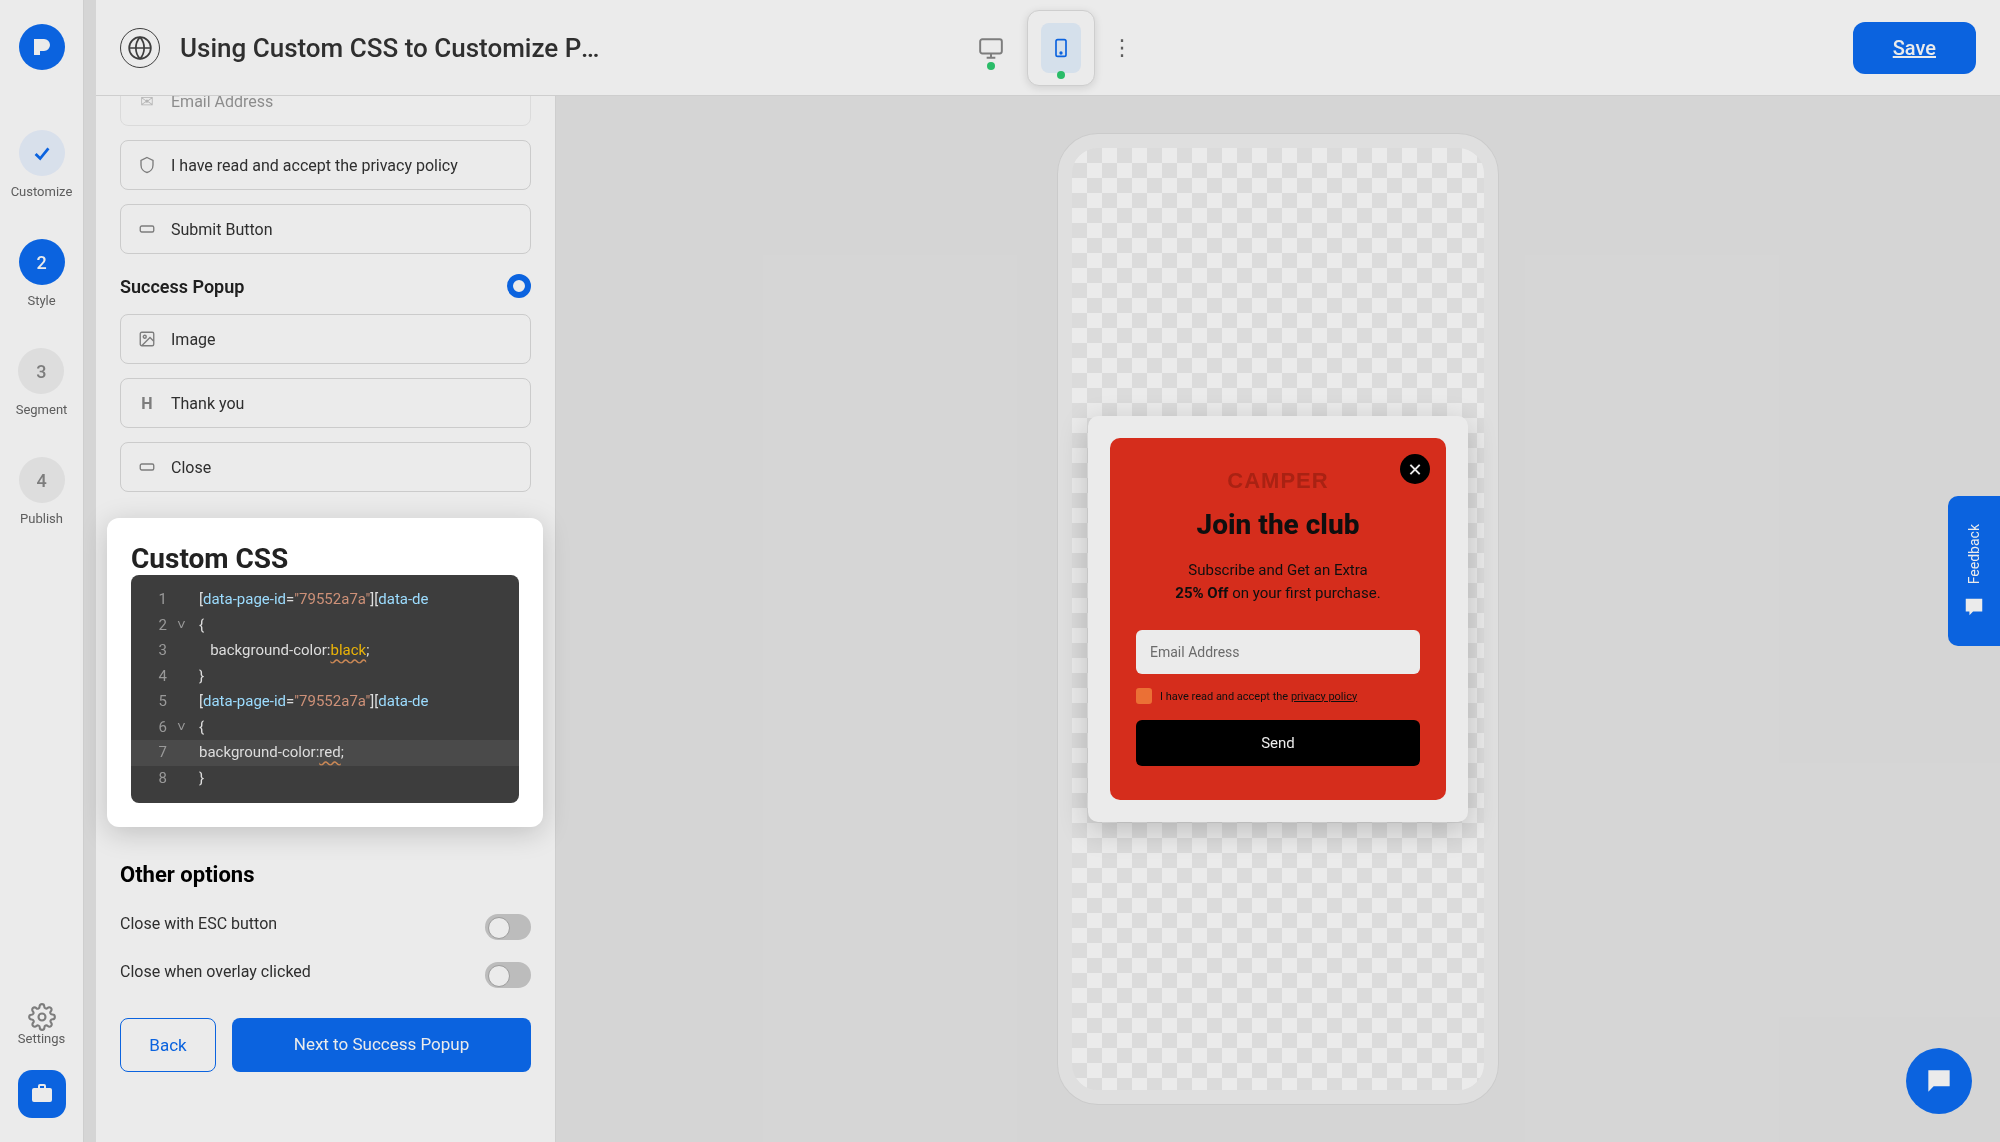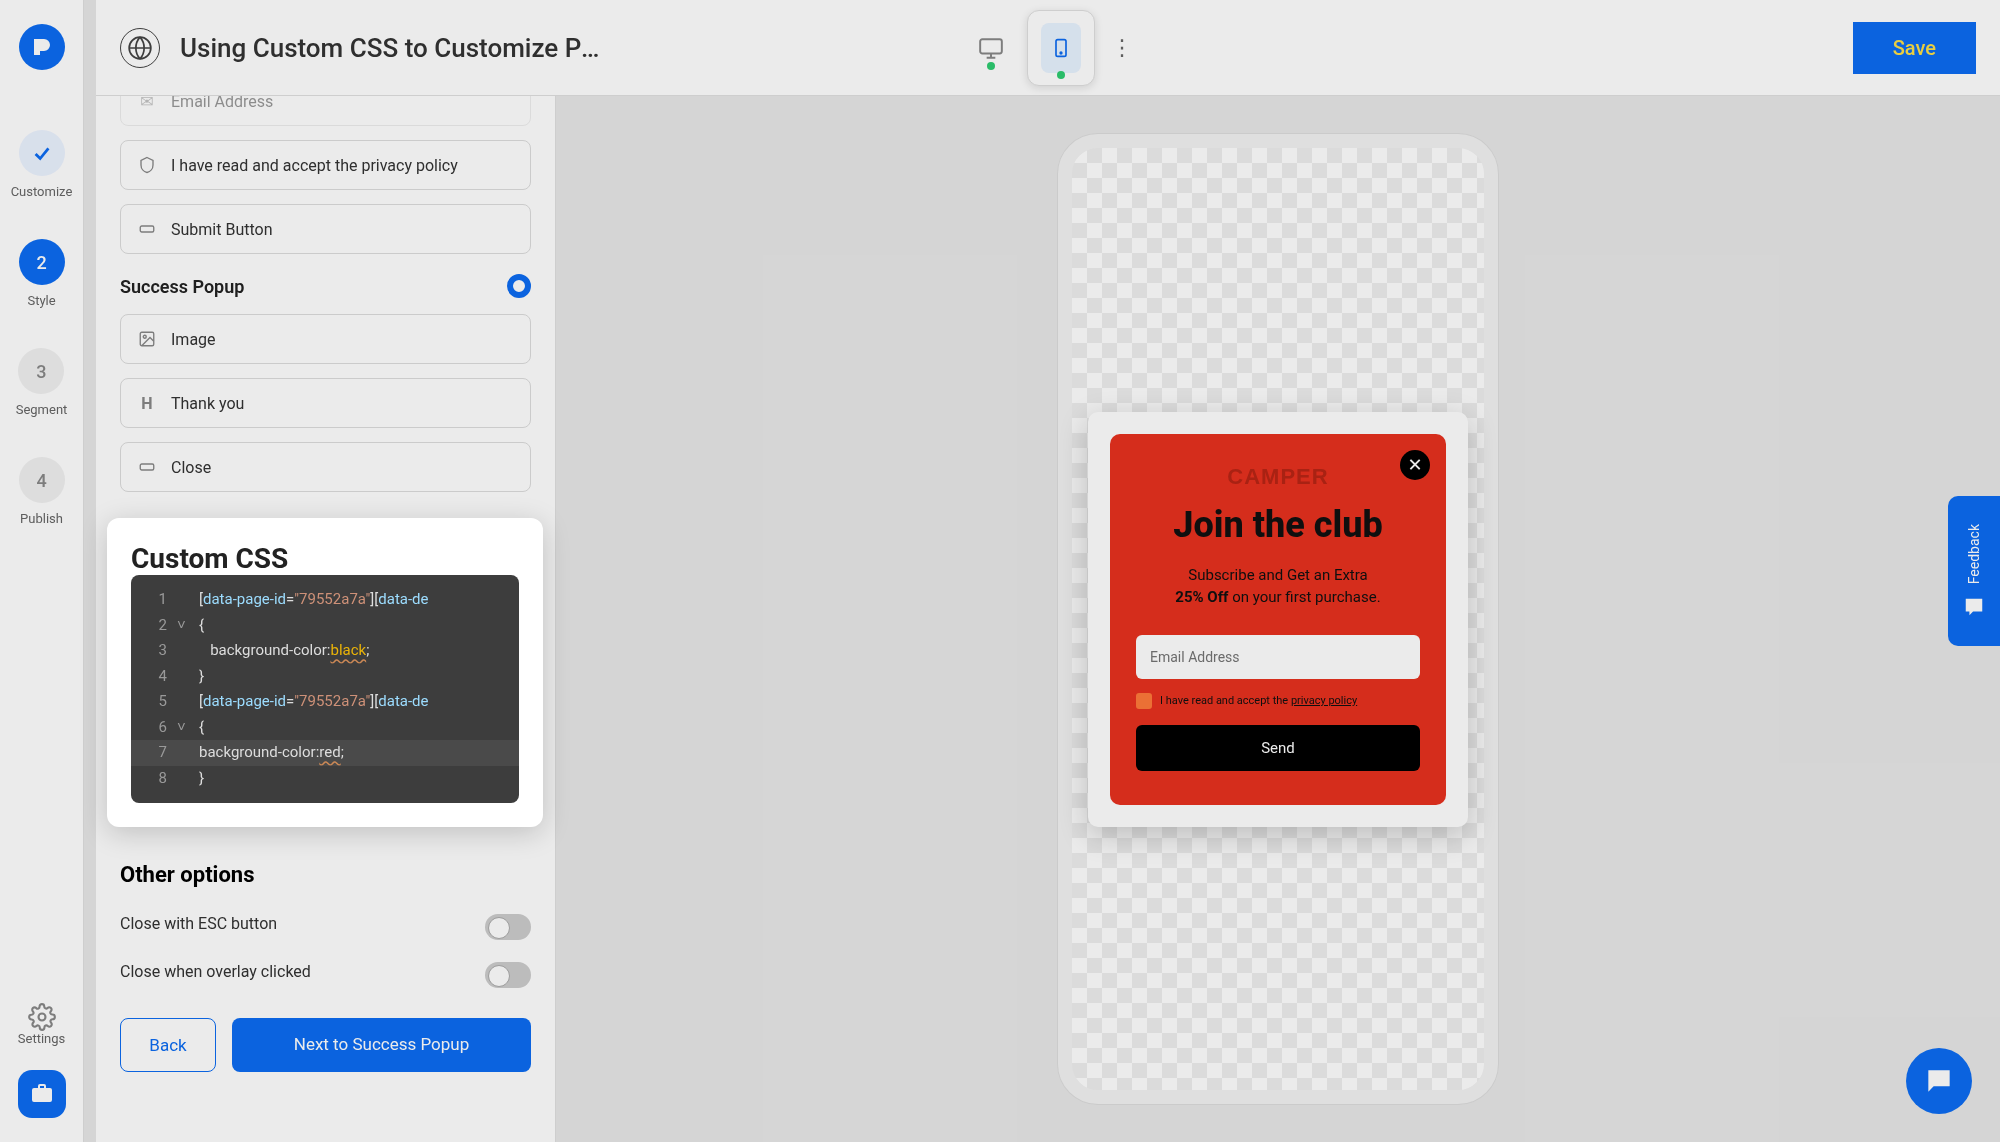--- a/index.html
+++ b/index.html
@@ -171,25 +171,26 @@
       background: #2ecc71;
       border-radius: 50%;
       position: absolute;
       bottom: 6px;
     }
     .kebab { font-size: 22px; color: #666; margin-left: 8px; cursor: pointer; }
     .save-btn {
       margin-left: auto;
       padding: 14px 40px;
       background: #0c6cf2;
-      color: #fde047;
+      color: #ffffff;
       font-size: 20px;
       font-weight: 500;
-      border-radius: 0;
-      cursor: pointer;
+      border-radius: 12px;
+      cursor: pointer;
+      text-decoration: underline;
     }
     
     .side-panel {
       position: absolute;
       left: 96px;
       top: 96px;
       width: 460px;
       bottom: 0;
       background: #fff;
       border-right: 1px solid #e0e0e0;
@@ -384,21 +385,21 @@
     }
     .popup-logo {
       font-size: 22px;
       font-weight: 700;
       letter-spacing: 1px;
       color: #b82515;
       margin-bottom: 14px;
       font-family: sans-serif;
     }
     .popup-title {
-      font-size: 36px;
+      font-size: 28px;
       font-weight: 800;
       color: #111;
       margin-bottom: 18px;
     }
     .popup-sub {
       font-size: 15px;
       color: #111;
       margin-bottom: 26px;
       line-height: 1.5;
     }

